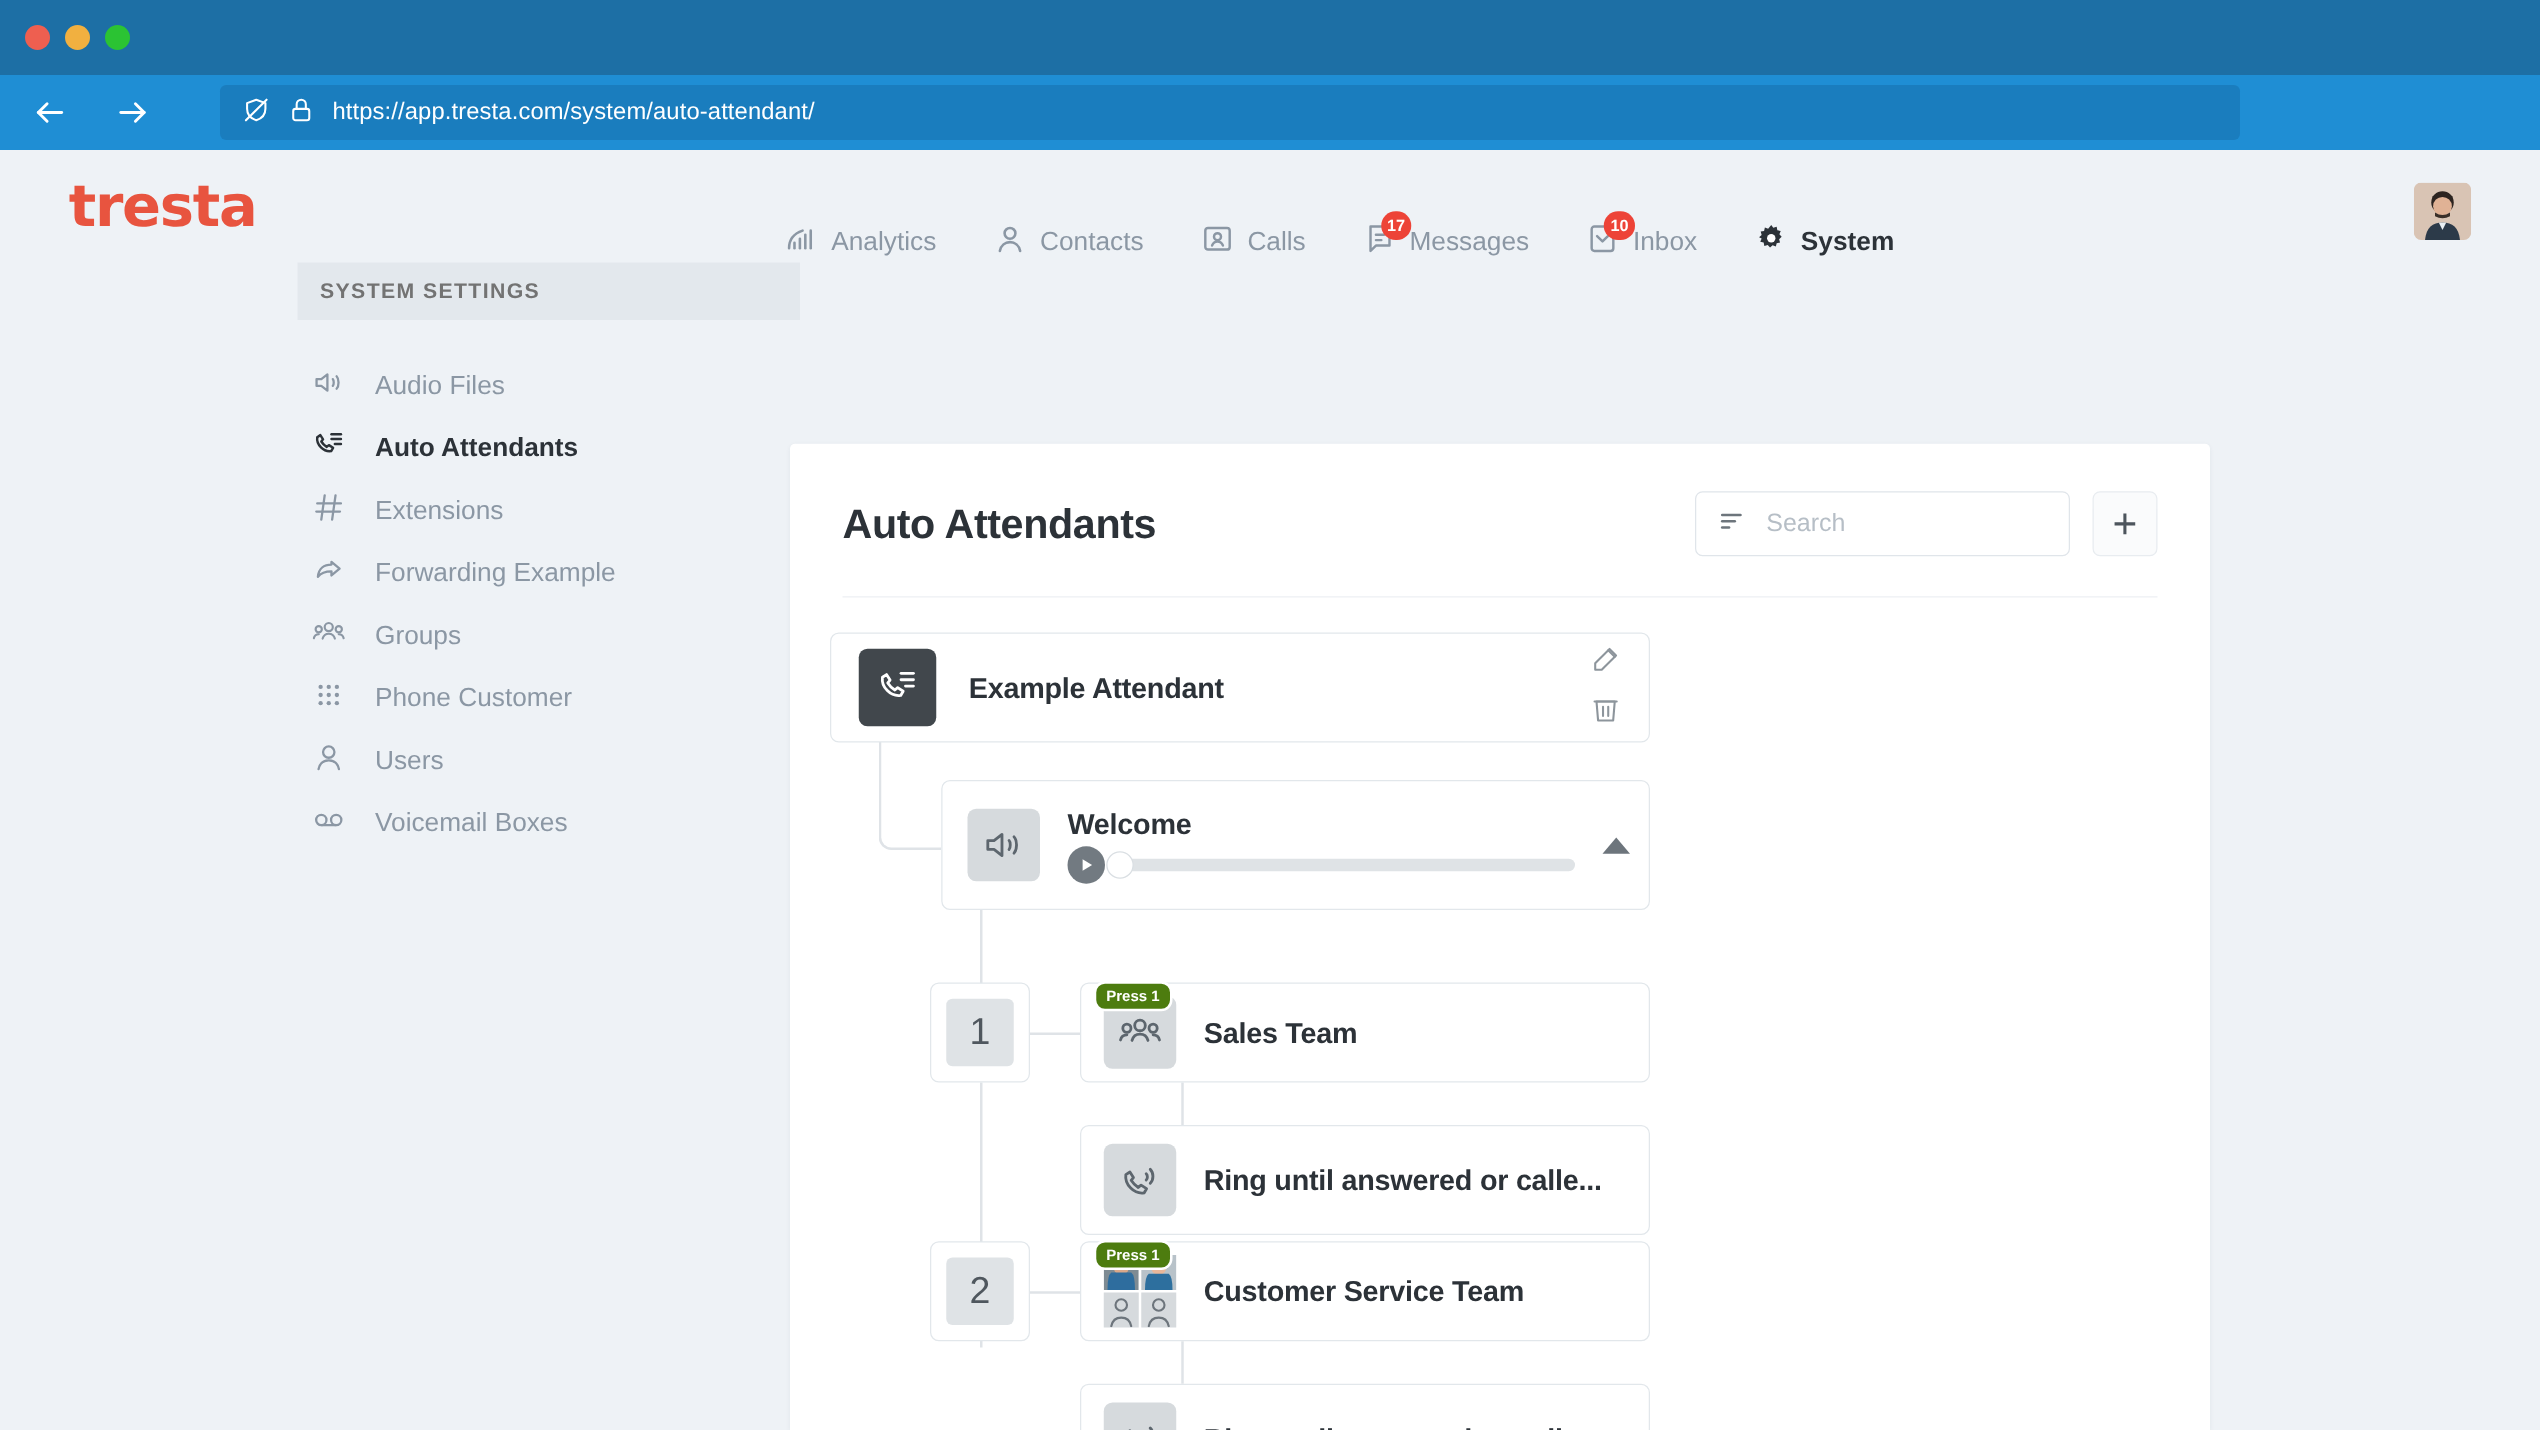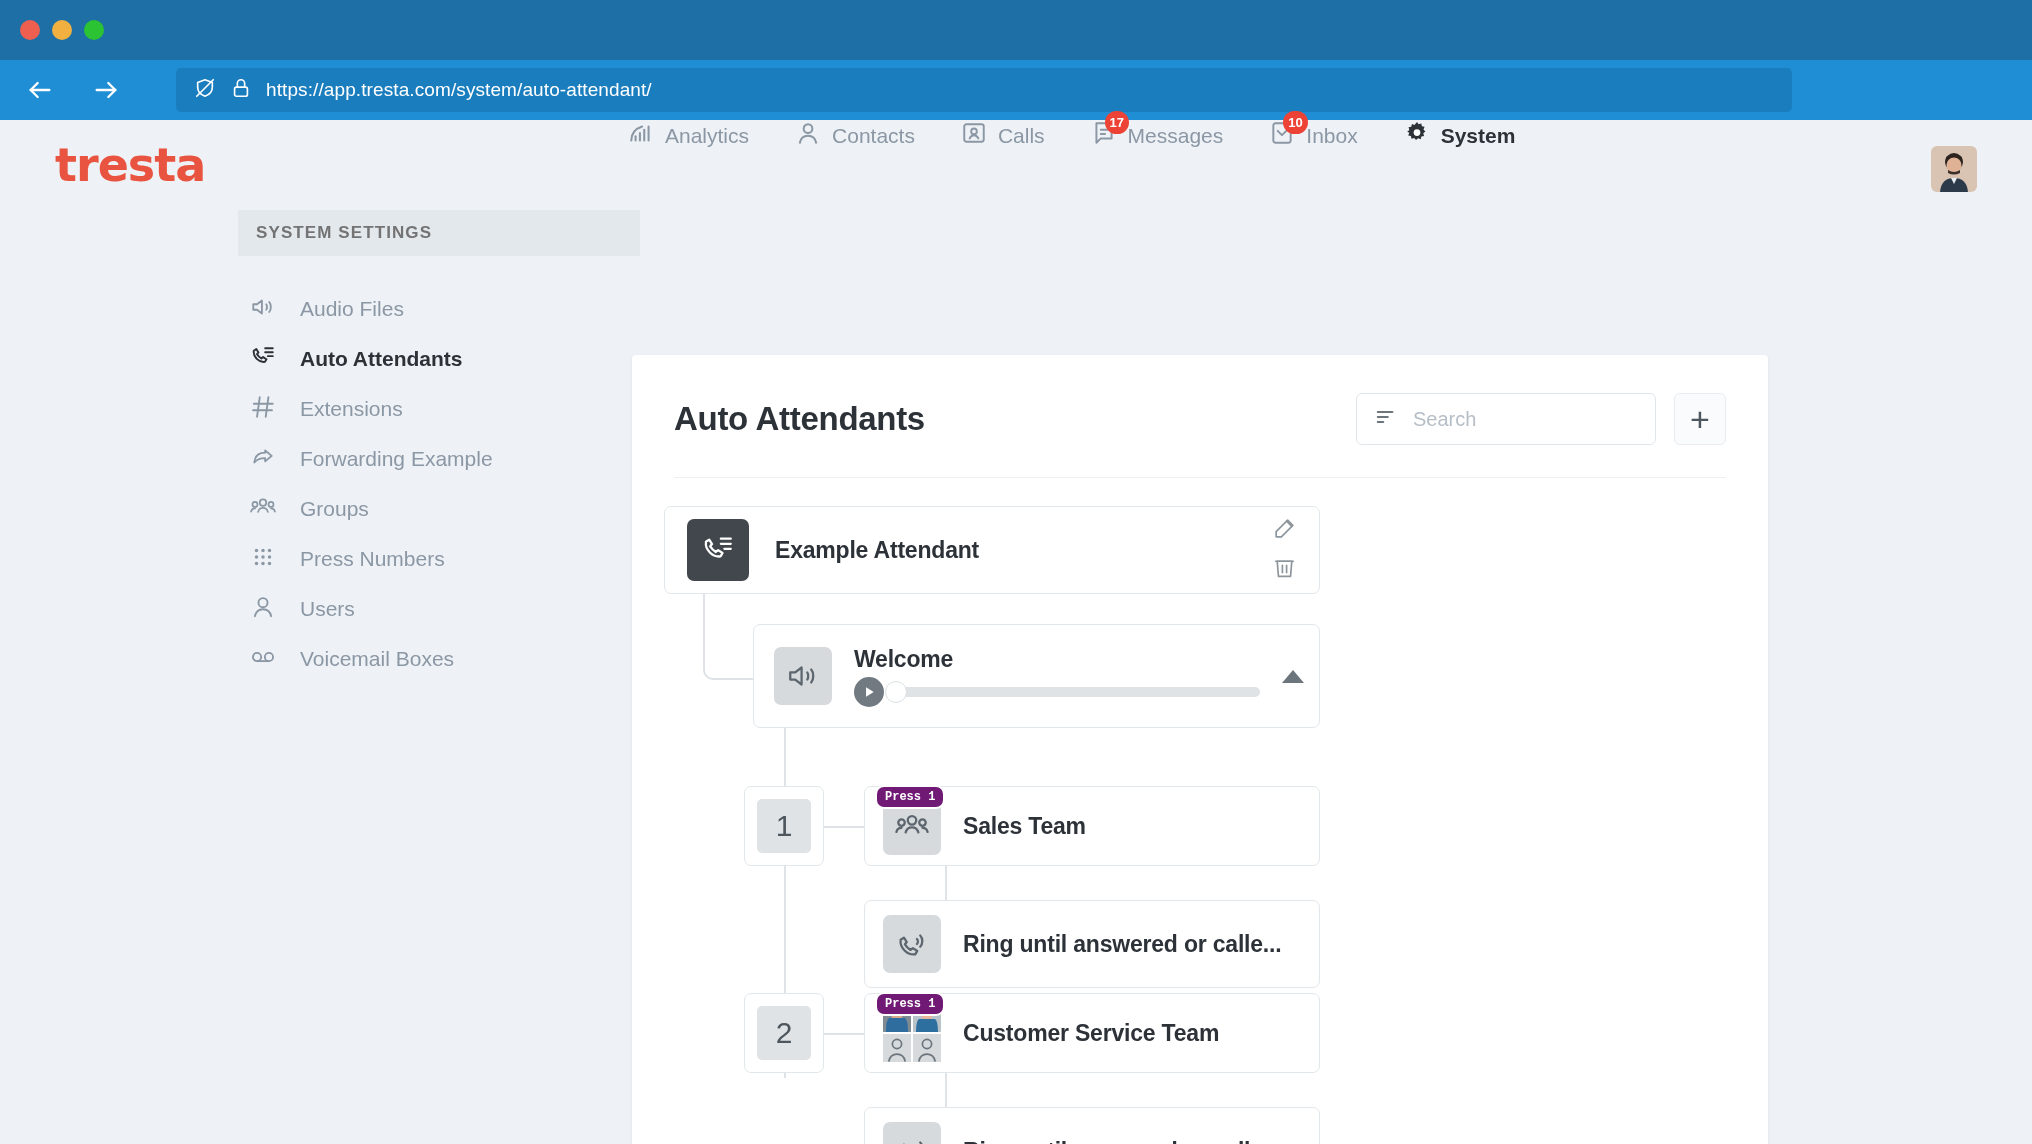--- a/index.html
+++ b/index.html
@@ -44,21 +44,21 @@
   .appbar {
     height: 90px; display: flex; align-items: center; padding: 0 55px;
     position: relative;
   }
   .logo {
     color: #e8543f; font-size: 46px; font-weight: 700; letter-spacing: -1px;
     font-family: "DejaVu Sans", sans-serif;
   }
   .mainnav {
     position: absolute; left: 628px; top: 0; height: 90px;
-    display: flex; align-items: flex-start; gap: 46px;
+    display: flex; align-items: flex-end; gap: 46px;
   }
   .navitem {
     display: flex; align-items: center; gap: 11px;
     color: #8b97a4; font-size: 21px; position: relative;
   }
   .navitem.active { color: #2c3238; font-weight: 700; }
   .navitem svg { width: 26px; height: 26px; flex: none; }
   .badge {
     position: absolute; top: -9px; left: 14px;
     min-width: 23px; height: 23px; border-radius: 12px;
@@ -128,24 +128,23 @@
     width: 58px; height: 58px; border-radius: 7px; background: #d6dadd;
     display: flex; align-items: center; justify-content: center; flex: none;
     color: #5d666e; position: relative;
   }
   .node-tile.dark { background: #41474c; color: #fff; width: 62px; height: 62px; }
   .node-tile svg { width: 34px; height: 34px; }
   .node-label { font-size: 23px; font-weight: 700; color: #2c3238; letter-spacing: -.2px; }
 
   .press-badge {
     position: absolute; top: -12px; left: -8px;
-    background: #701a75; color: #fff; font-size: 12px; font-weight: 700;
+    background: #4d7c0f; color: #fff; font-size: 12px; font-weight: 700;
     border-radius: 9px; padding: 3px 8px; border: 2px solid #fff; z-index: 4;
     white-space: nowrap;
-    font-family: Liberation Mono, monospace;
   }
 
   .digit-box {
     position: absolute; width: 80px; height: 80px; background: #fff;
     border: 1px solid #e2e7eb; border-radius: 7px;
     display: flex; align-items: center; justify-content: center; z-index: 2;
   }
   .digit-inner {
     width: 54px; height: 54px; background: #dfe3e6; border-radius: 5px;
     display: flex; align-items: center; justify-content: center;
@@ -387,21 +386,21 @@
               <circle cx="12" cy="6" r="1.6"></circle>
               <circle cx="18" cy="6" r="1.6"></circle>
             <circle cx="6" cy="12" r="1.6"></circle>
               <circle cx="12" cy="12" r="1.6"></circle>
               <circle cx="18" cy="12" r="1.6"></circle>
             <circle cx="6" cy="18" r="1.6"></circle>
               <circle cx="12" cy="18" r="1.6"></circle>
               <circle cx="18" cy="18" r="1.6"></circle>
           </svg>
         </span>
-        <span>Press Numbers</span>
+        <span>Phone Customer</span>
       </div>
 
 
       <div class="side-item">
         <span>
           <svg viewBox="0 0 24 24" fill="none" stroke="currentColor" stroke-width="1.7" stroke-linecap="round">
             <circle cx="12" cy="8" r="4.2"></circle>
               <path d="M4.5 20.5c.9-4.2 3.9-6.4 7.5-6.4s6.6 2.2 7.5 6.4"></path>
           </svg>
         </span>

